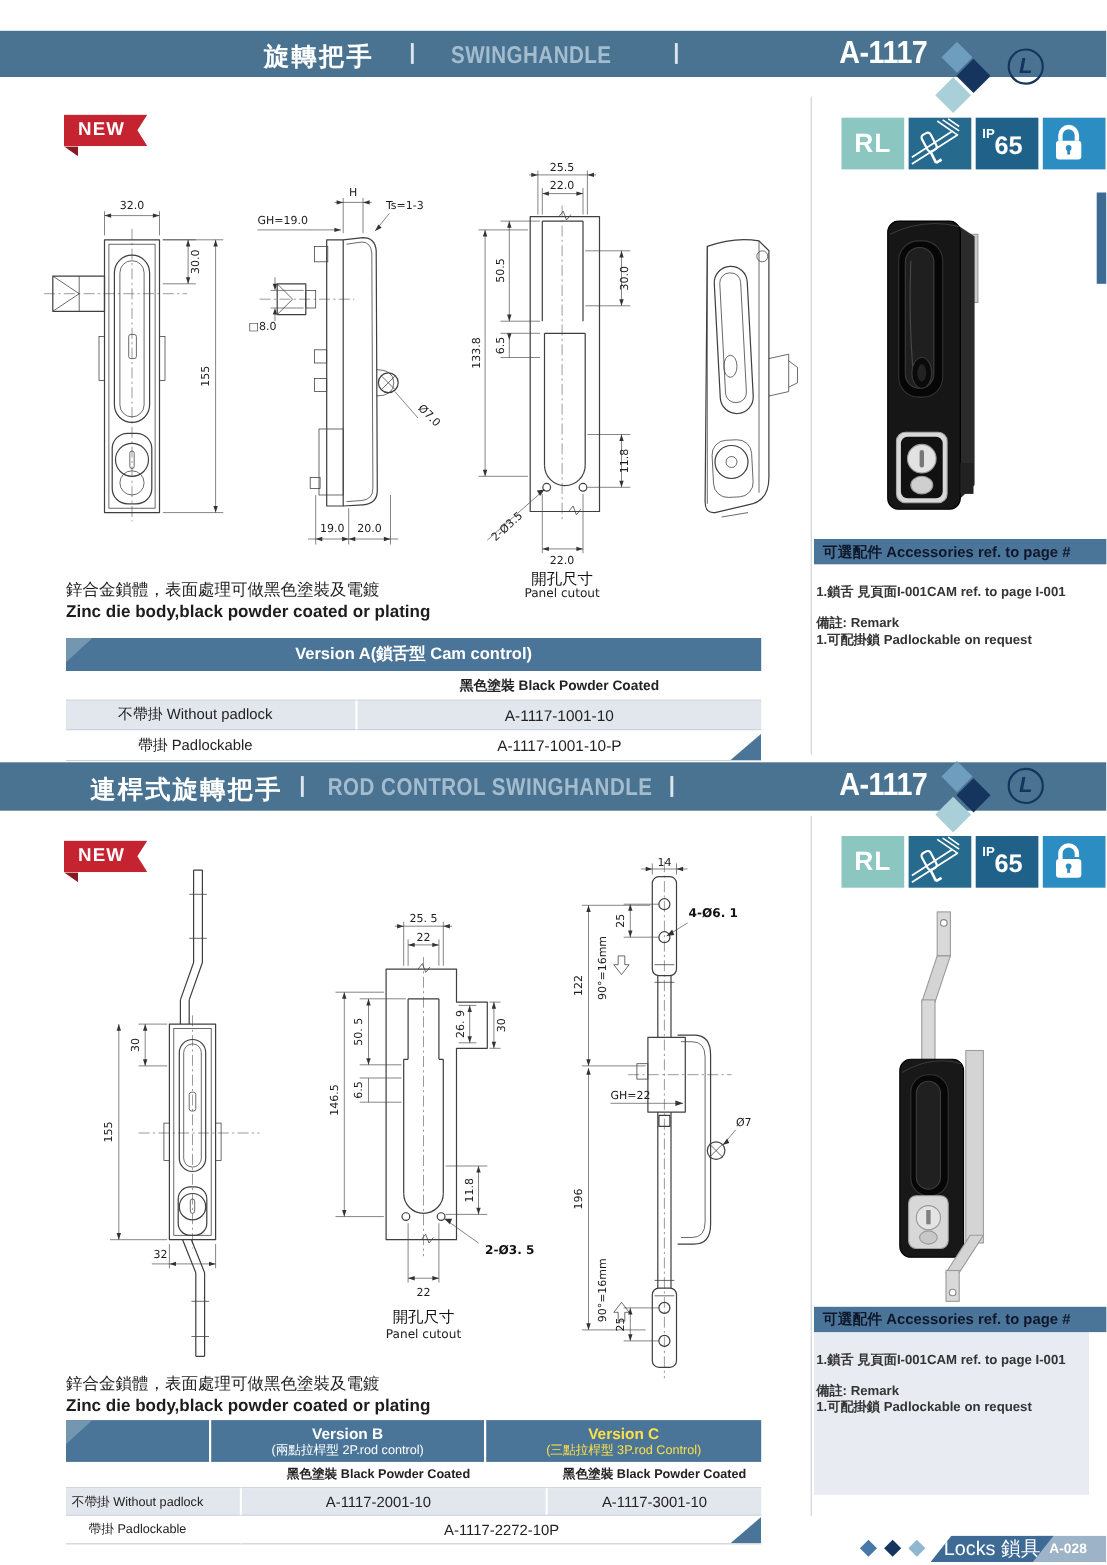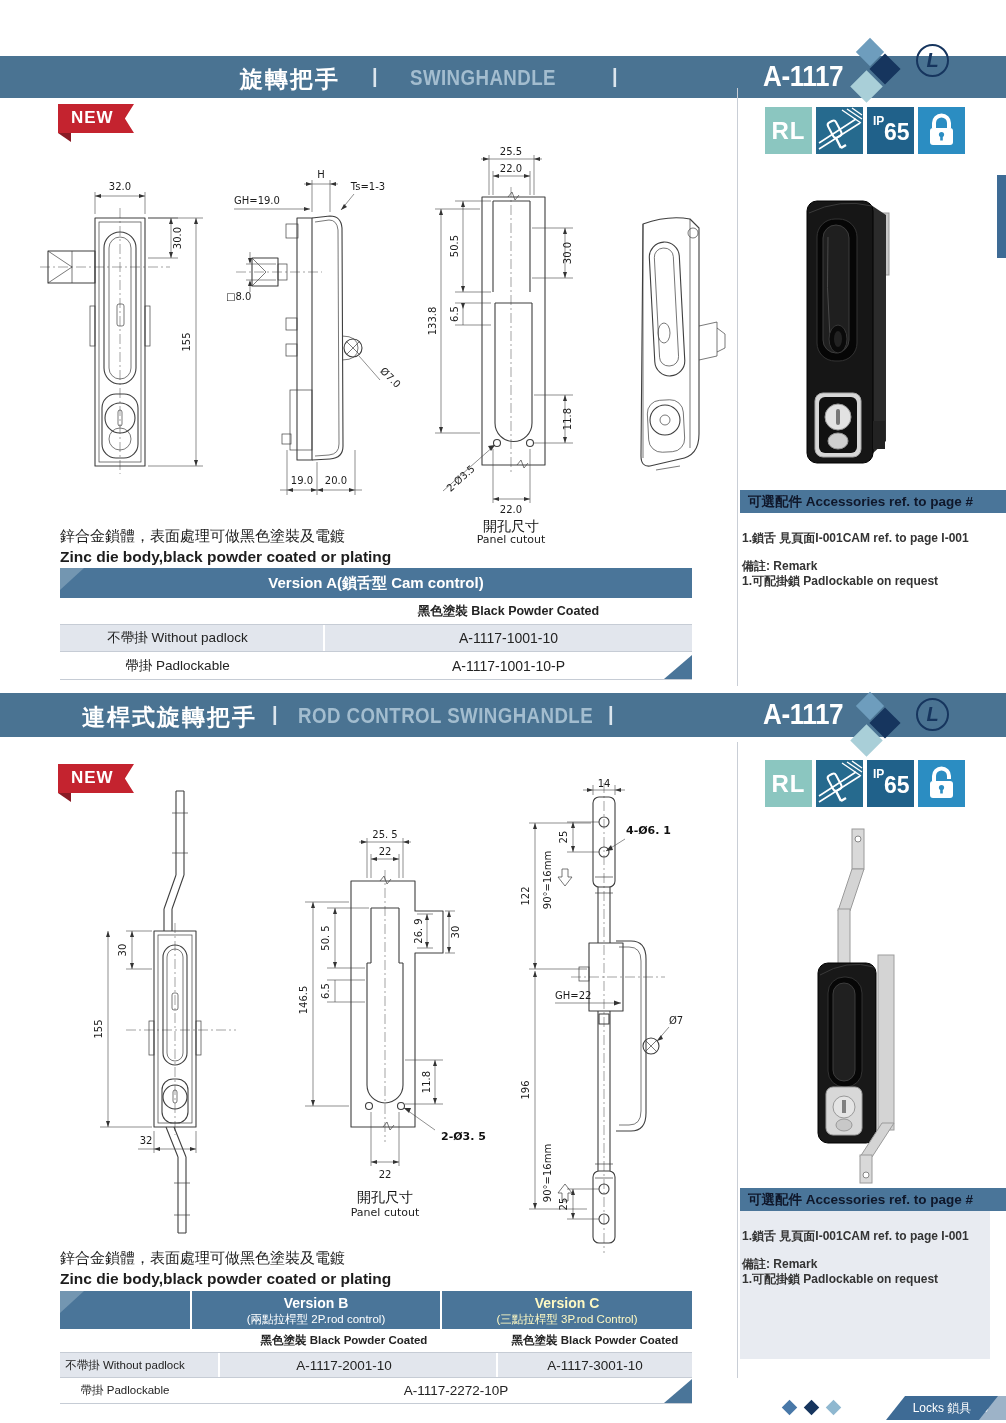--- a/index.html
+++ b/index.html
@@ -25,21 +25,21 @@
   
   .new{position:absolute;width:76px;height:29px;background:var(--new_red);color:#fff;font-weight:bold;
        font-size:17px;letter-spacing:1px;text-align:left;padding:4px 0 0 13px;
        clip-path:polygon(0 0,100% 0,88% 50%,100% 100%,0 100%);}
   .new-fold{position:absolute;width:13px;height:9px;background:var(--new_fold);clip-path:polygon(0 0,100% 0,100% 100%);}
   
   .vsep{position:absolute;left:737px;width:1px;background:var(--sep);}
   .edge-tab{position:absolute;left:997px;top:175px;width:9px;height:83px;background:var(--footer_dark);}
   
   .badges{position:absolute;display:flex;gap:4px;}
-  .badge{width:47px;height:47px;position:relative;color:#fff;}
+  .badge{width:57px;height:47px;position:relative;color:#fff;}
   .badge.rl{background:var(--badge_rl);font-size:24px;font-weight:bold;text-align:center;line-height:47px;letter-spacing:1px;}
   .badge.hd{background:var(--badge_handle);}
   .badge.ip{background:var(--badge_ip);}
   .badge.lk{background:var(--badge_lock);}
   .badge .ip-sm{position:absolute;left:6px;top:7px;font-size:12px;font-weight:bold;}
   .badge .ip-lg{position:absolute;left:17px;top:12px;font-size:23px;font-weight:bold;}
   
   .tbl{position:absolute;left:60px;width:632px;}
   .tbl .thead{position:relative;background:var(--table_header);color:#fff;text-align:center;overflow:hidden;}
   .tri-l{position:absolute;left:0;top:0;width:24px;height:22px;background:#7396b1;clip-path:polygon(0 0,100% 0,0 100%);}
@@ -66,21 +66,21 @@
   .dt{font-family:"DejaVu Sans",sans-serif;font-size:10px;fill:#1c1c1c;}
   .dtb{font-family:"DejaVu Sans",sans-serif;font-size:11px;fill:#111;font-weight:bold;}
   .dzh{font-family:"DejaVu Sans",sans-serif;font-size:14px;fill:#111;}
   .ah{fill:#333;stroke:none;}
 </style>
 </head>
 <body>
 
 <div class="page">
 
-  <div class="hbar" style="top:56px;">
+  <div class="hbar" style="top:28px;">
     <span class="zh" style="left:240px;">旋轉把手</span>
     <span class="pipe" style="left:372px;">|</span>
     <span class="en" style="left:410px;">SWINGHANDLE</span>
     <span class="pipe" style="left:612px;">|</span>
     <span class="code" style="left:763px;">A-1117</span>
   </div>
   <div class="dmd" style="left:860px;top:42px;width:20px;height:20px;background:var(--d_hblue);"></div>
   <div class="dmd" style="left:874px;top:58px;width:22px;height:22px;background:var(--d_dark);"></div>
   <div class="dmd" style="left:855px;top:75px;width:23px;height:23px;background:var(--d_teal);"></div>
   <div class="logo" style="left:916px;top:44px;">L</div>
@@ -293,21 +293,21 @@
     <rect x="26" y="204" width="38" height="56" rx="6" fill="#111"></rect>
     <circle cx="45" cy="224" r="13" fill="#e2e2e2" stroke="#9a9a9a"></circle>
     <rect x="43" y="216" width="4" height="16" rx="2" fill="#777"></rect>
     <ellipse cx="45" cy="248" rx="10" ry="8" fill="#cfcfcf" stroke="#999"></ellipse>
     <rect x="80" y="228" width="12" height="28" fill="#222"></rect>
   </svg>
 
   <div class="desc" style="left:60px;top:527px;font-size:15px;">鋅合金鎖體，表面處理可做黑色塗裝及電鍍</div>
   <div class="desc" style="left:60px;top:548px;font-size:15.5px;font-weight:600;">Zinc die body,black powder coated or plating</div>
 
-  <div class="tbl" style="top:568px;">
+  <div class="tbl" style="top:580px;">
     <div class="thead" style="height:30px;font-size:15px;font-weight:bold;line-height:30px;">
       <div class="tri-l"></div>
       <span>Version A(鎖舌型 Cam control)</span>
     </div>
     <div class="trow" style="height:27px;">
       <div class="tcell" style="width:235px;"></div>
       <div class="tcell vline" style="flex:1;font-size:12.5px;font-weight:bold;">黑色塗裝  Black Powder Coated</div>
     </div>
     <div class="trow alt" style="height:27px;">
       <div class="tcell" style="width:235px;font-size:13.5px;">不帶掛 Without padlock</div>
@@ -561,21 +561,21 @@
   <div class="desc" style="left:60px;top:1270px;font-size:15.5px;font-weight:600;">Zinc die body,black powder coated or plating</div>
 
   <div class="tbl" style="top:1291px;">
     <div class="thead" style="height:38px;display:flex;">
       <div class="tri-l"></div>
       <div style="width:130px;"></div>
       <div class="tcell vline" style="width:250px;flex-direction:column;justify-content:center;color:#fff;">
         <div style="font-size:14px;font-weight:bold;line-height:17px;">Version B</div>
         <div style="font-size:11.5px;line-height:14px;text-align:right;">(兩點拉桿型 2P.rod control)</div>
       </div>
-      <div class="tcell vline" style="flex:1;flex-direction:column;justify-content:center;color:#fef9c3;">
+      <div class="tcell vline" style="flex:1;flex-direction:column;justify-content:center;color:#fde047;">
         <div style="font-size:14px;font-weight:bold;line-height:17px;">Version C</div>
         <div style="font-size:11.5px;line-height:14px;">(三點拉桿型 3P.rod Control)</div>
       </div>
     </div>
     <div class="trow" style="height:24px;">
       <div class="tcell" style="width:130px;"></div>
       <div class="tcell vline" style="width:250px;font-size:11.5px;font-weight:bold;">黑色塗裝  Black Powder Coated</div>
       <div class="tcell vline" style="flex:1;font-size:11.5px;font-weight:bold;">黑色塗裝  Black Powder Coated</div>
     </div>
     <div class="trow alt" style="height:25px;">
@@ -594,16 +594,16 @@
   <div class="acc-h" style="top:1188px;">可選配件 Accessories ref. to page #</div>
   <div class="acc-line" style="top:1228px;">1.鎖舌 見頁面I-001CAM ref. to page I-001</div>
   <div class="acc-line" style="top:1256px;">備註: Remark</div>
   <div class="acc-line" style="top:1271px;">1.可配掛鎖 Padlockable on request</div>
 
   <div class="fdmd" style="left:784px;background:var(--d_mid);"></div>
   <div class="fdmd" style="left:806px;background:var(--d_dark);"></div>
   <div class="fdmd" style="left:828px;background:var(--d_light);"></div>
   <div class="fband" style="left:922px;width:84px;background:var(--footer_page);clip-path:polygon(24% 0,100% 0,100% 100%,0 100%);
        font-size:12.5px;font-weight:bold;padding-left:14px;">A-028</div>
-  <div class="fband" style="left:886px;width:112px;background:var(--footer_dark);clip-path:polygon(17% 0,100% 0,83% 100%,0 100%);
-       font-size:12px;">Locks 鎖具</div>
+  <div class="fband" style="left:846px;width:112px;background:var(--footer_dark);clip-path:polygon(17% 0,100% 0,83% 100%,0 100%);
+       font-size:18px;">Locks 鎖具</div>
 
 </div>
 
 </body></html>

